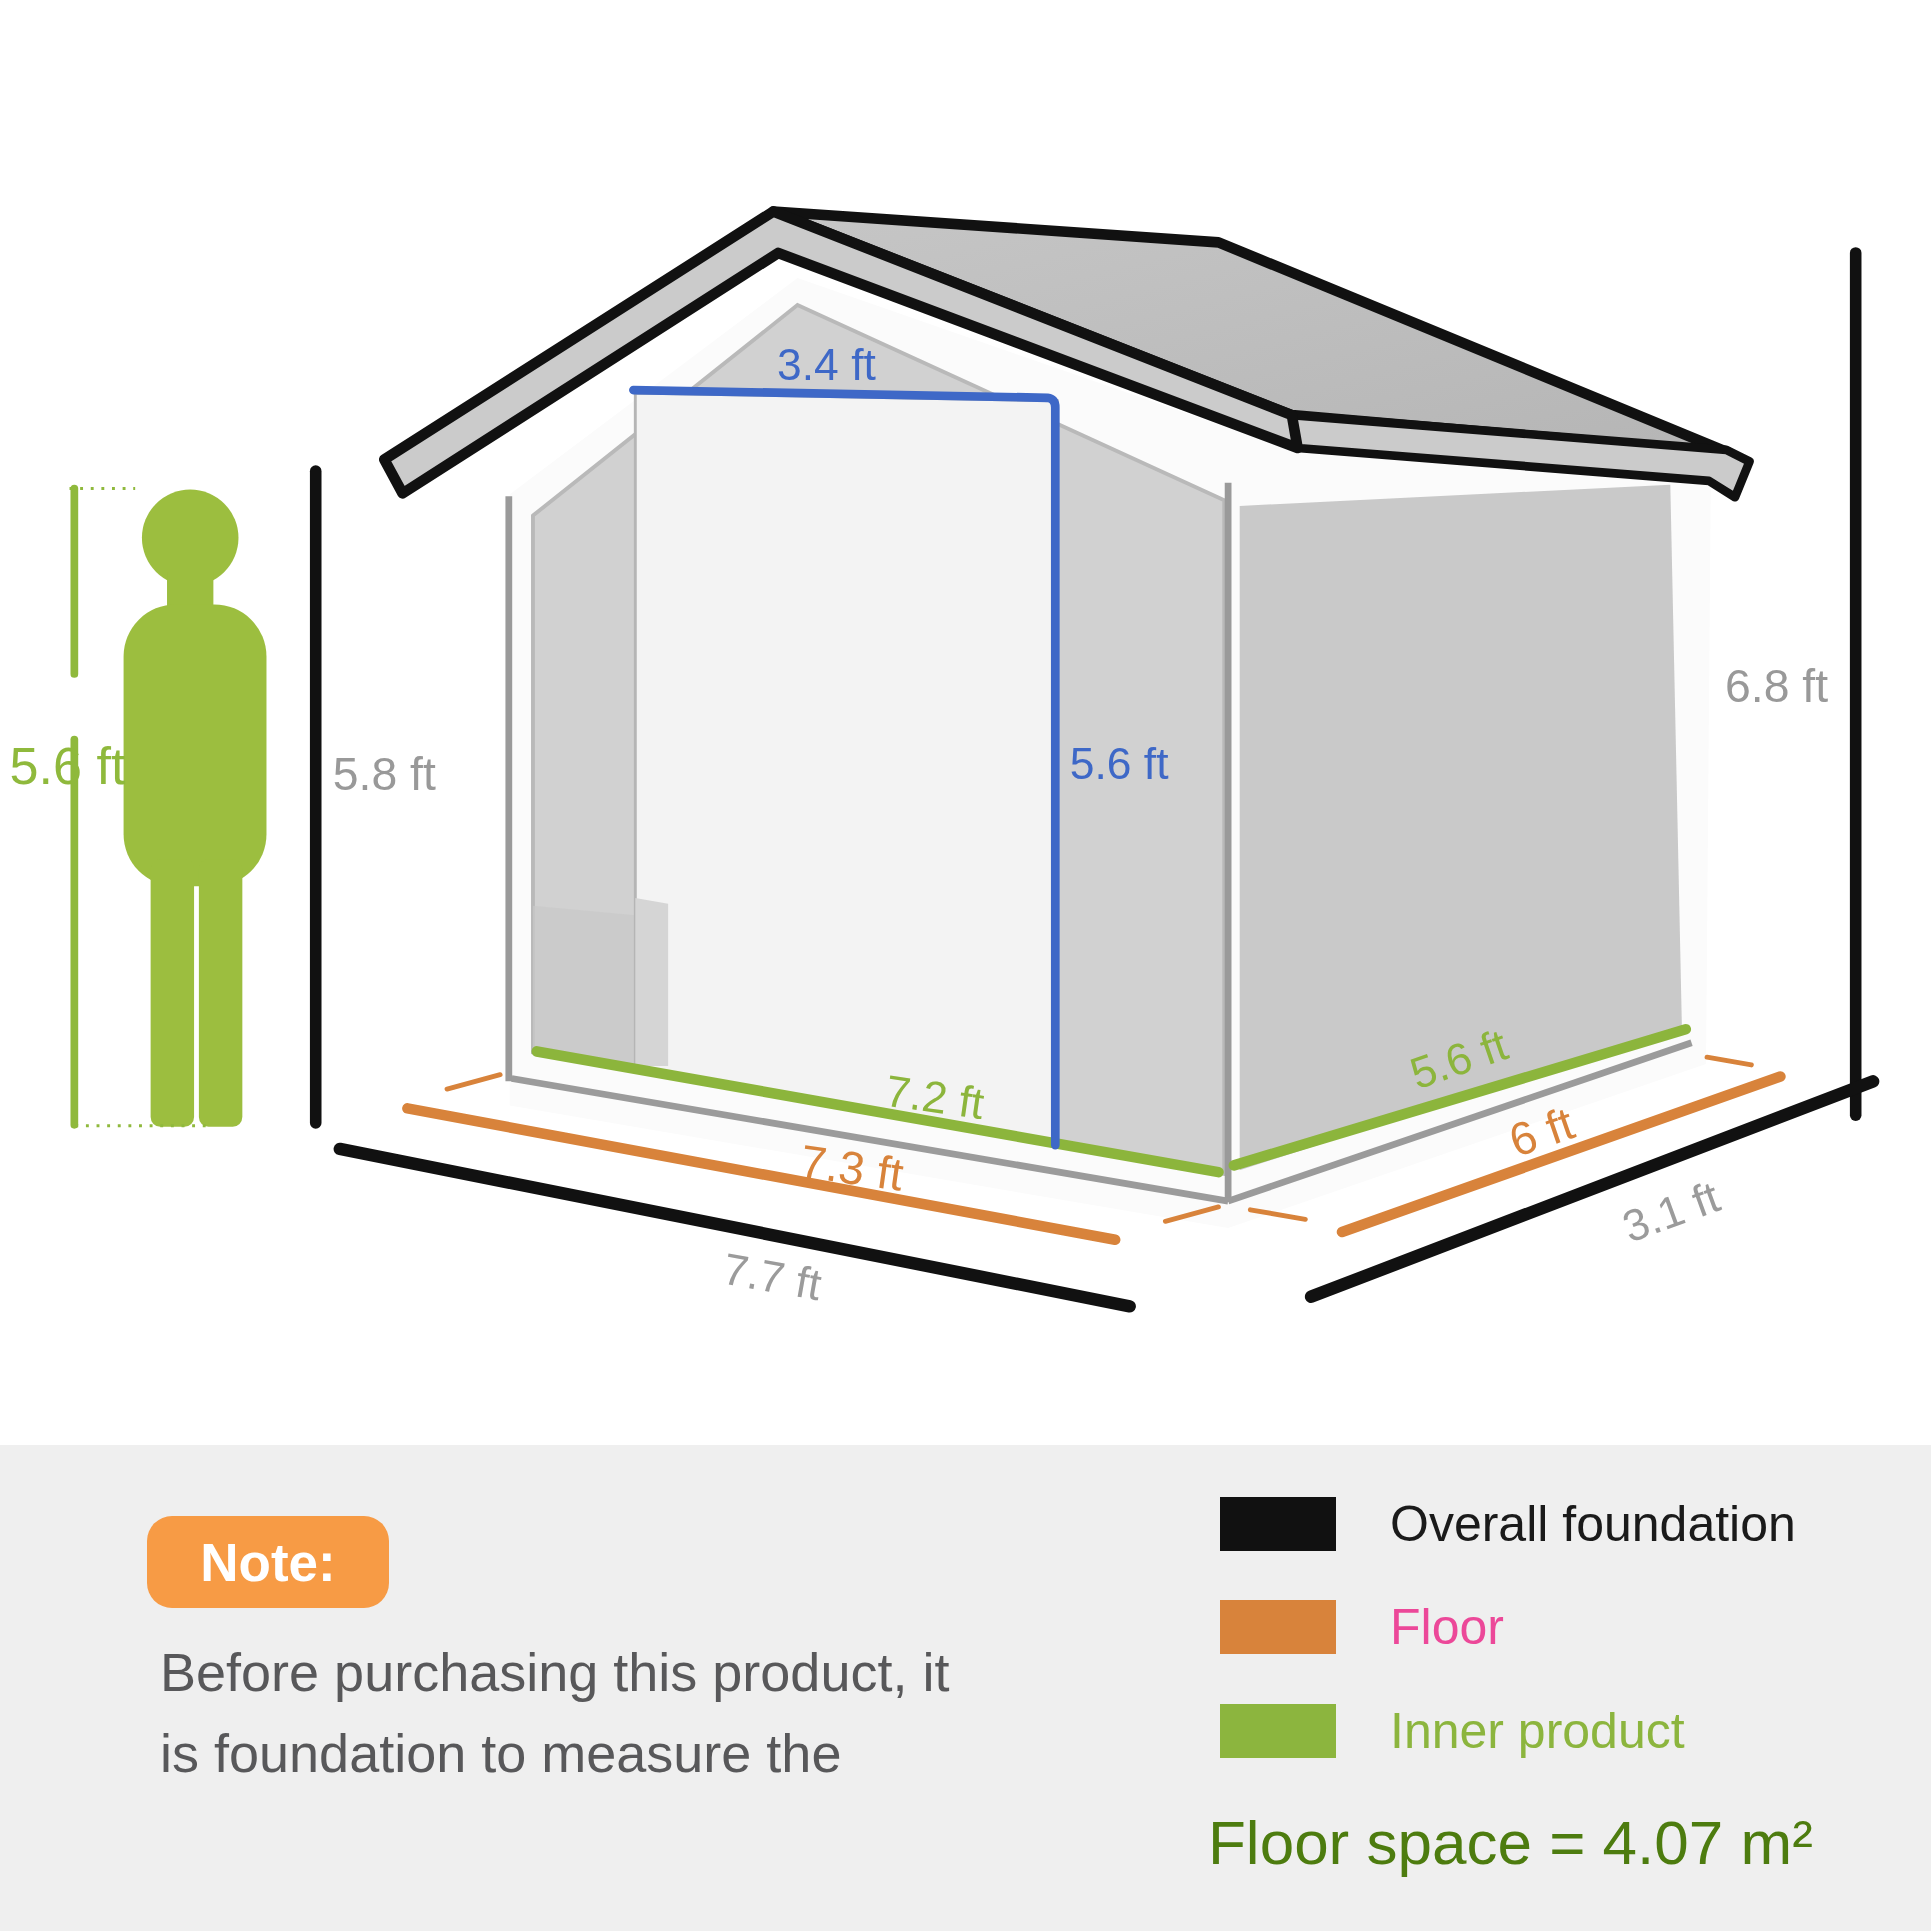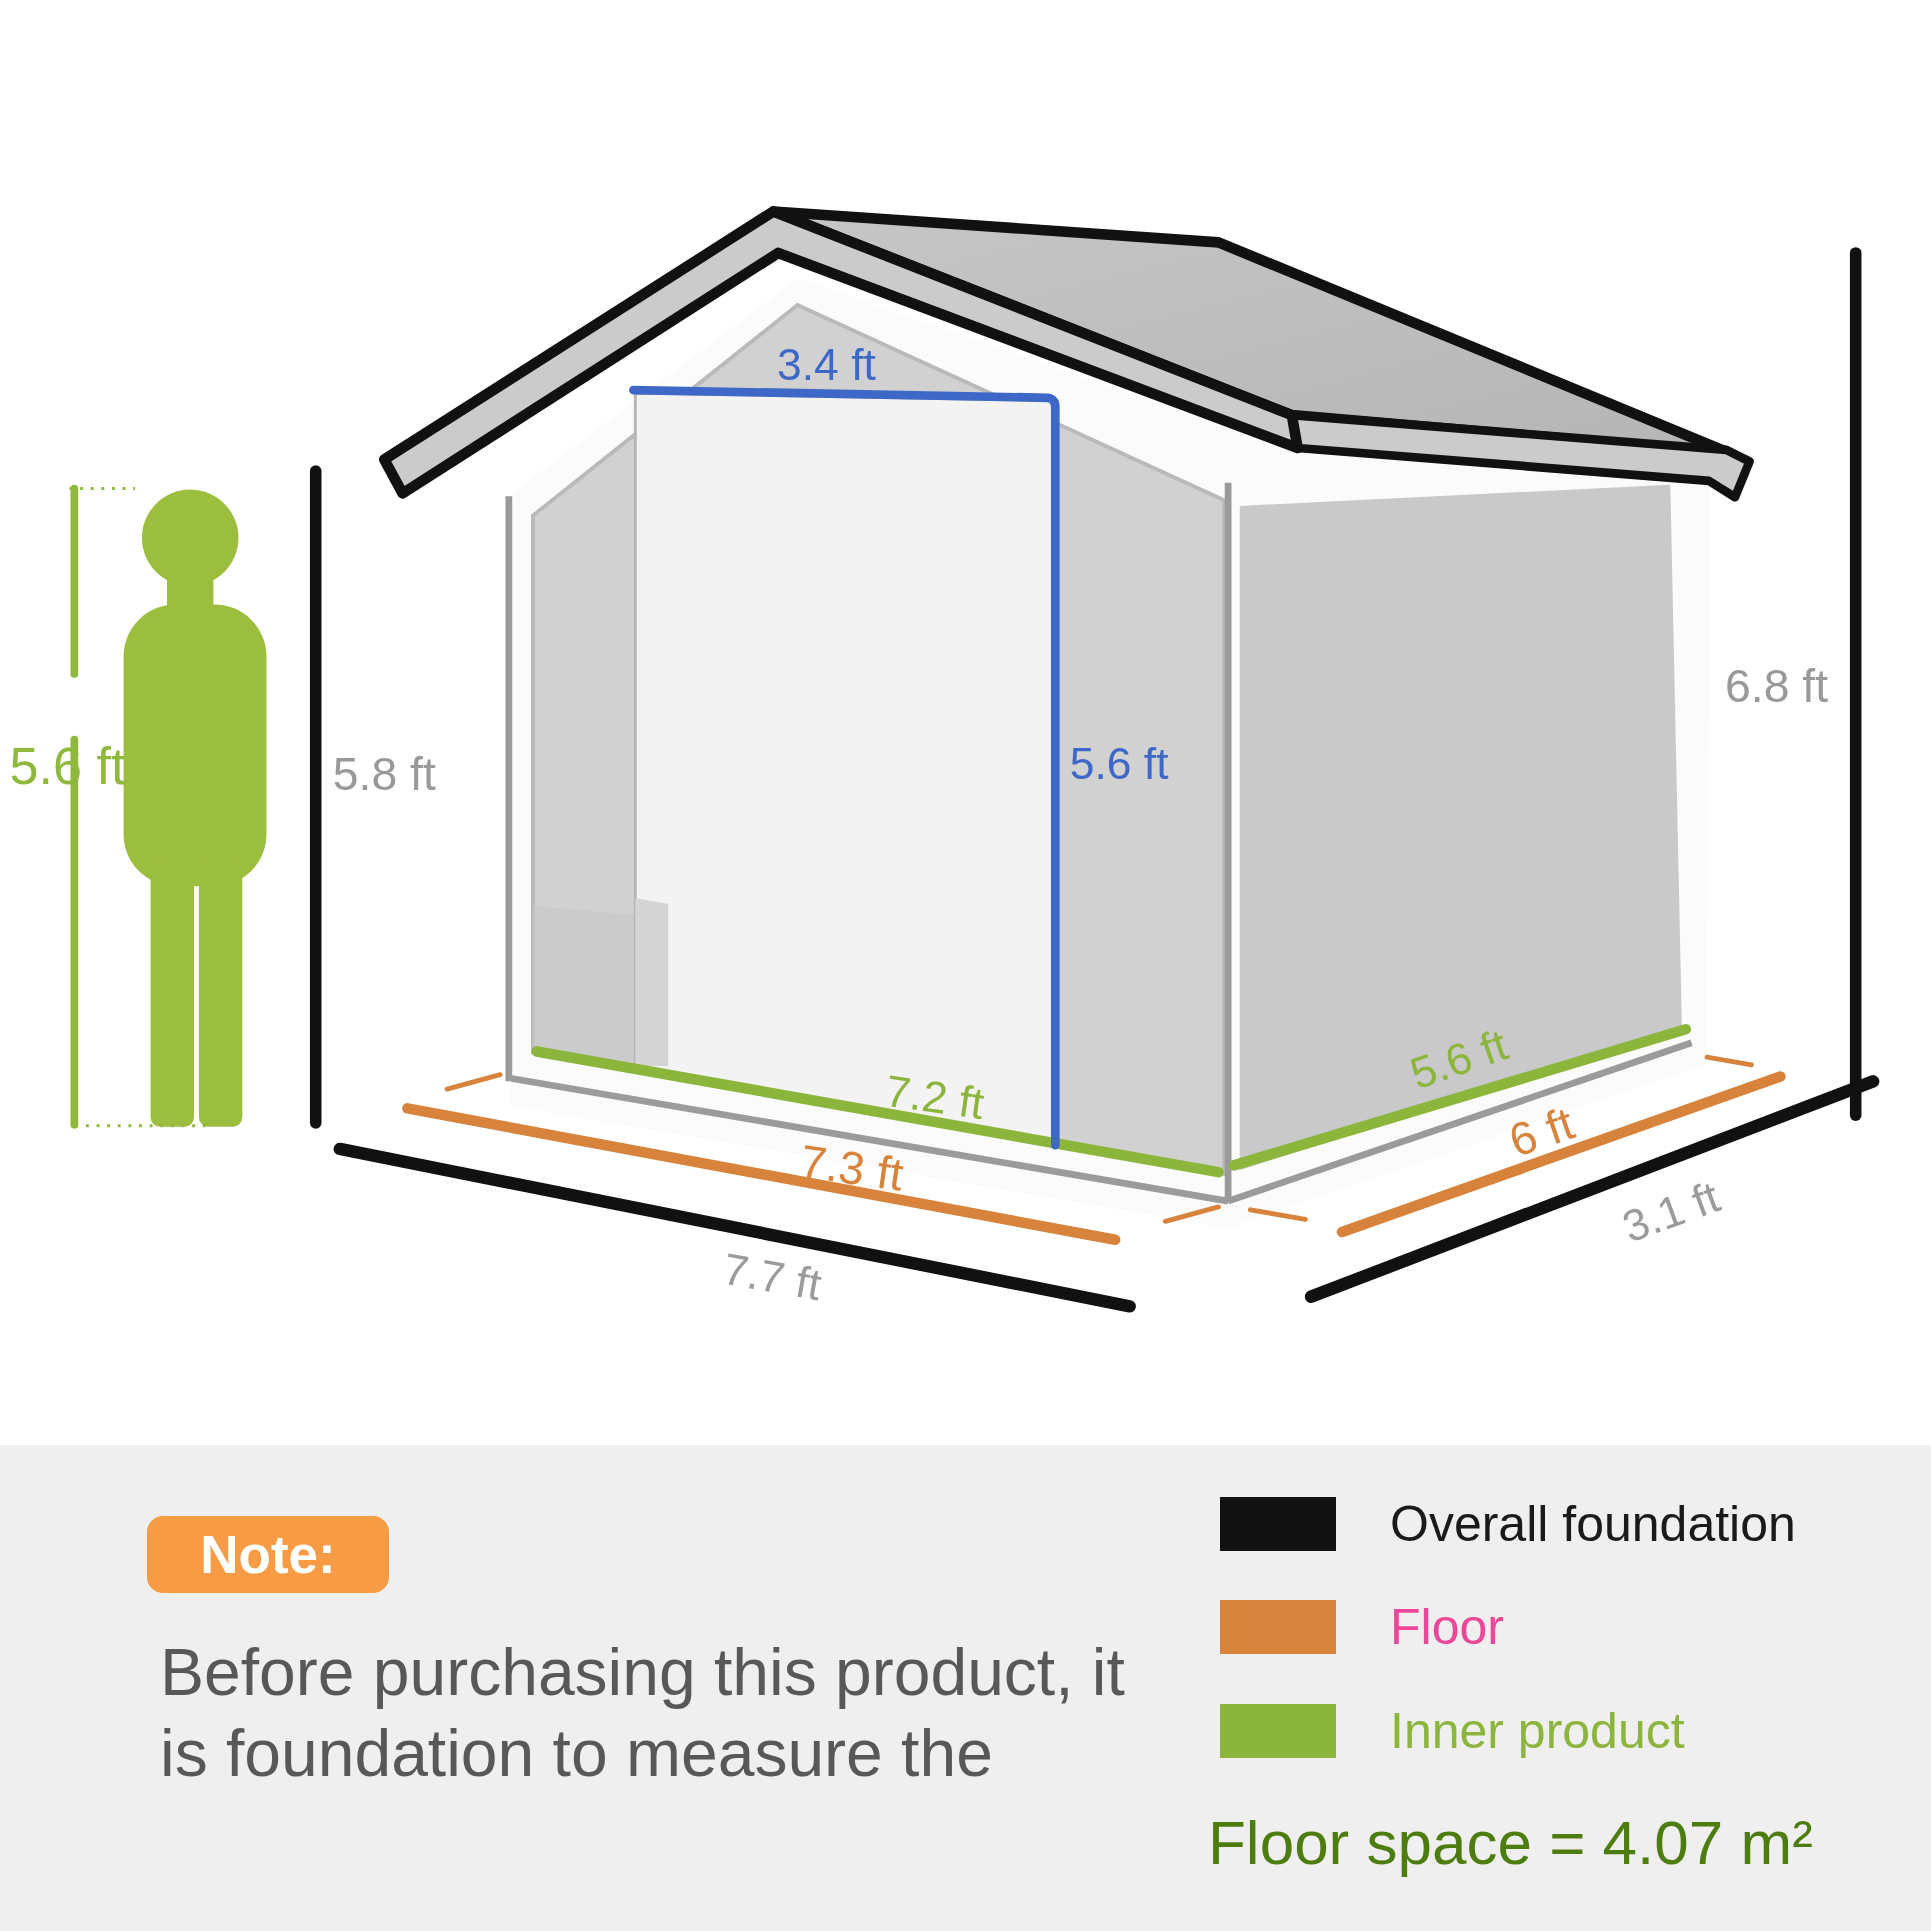--- a/index.html
+++ b/index.html
@@ -10,24 +10,24 @@
   svg text{font-family:"Liberation Sans",sans-serif}
   .t-gray  {fill:#999999;font-size:48px}
   .t-grayL {fill:#9b9b9b;font-size:46px}
   .t-green {fill:#8CB53C;font-size:46px}
   .t-person{fill:#8FB93C;font-size:54px}
   .t-orange{fill:#D8833B;font-size:48px}
   .t-blue  {fill:#3E68C7;font-size:46px}
 
   .bottom-panel{position:absolute;left:0;top:1445px;width:1931px;height:486px;background:#EFEFEF}
 
-  .note-badge{position:absolute;left:147px;top:1516px;width:242px;height:77px;background:#F79B45;
-    border-radius:16px;display:flex;align-items:center;justify-content:center}
+  .note-badge{position:absolute;left:147px;top:1516px;width:242px;height:92px;background:#F79B45;
+    border-radius:25px;display:flex;align-items:center;justify-content:center}
   .note-badge span{color:#ffffff;font-weight:bold;font-size:53px}
-  .note-body{position:absolute;left:160px;top:1632px;font-size:66px;line-height:81px;color:#58585A}
+  .note-body{position:absolute;left:160px;top:1632px;font-size:54px;line-height:81px;color:#58585A}
 
   .legend-row{position:absolute;left:1220px;height:54px;display:flex;align-items:center}
   .legend-swatch{width:116px;height:54px;flex:none}
   .legend-label{margin-left:54px;font-size:50px;white-space:nowrap}
   .lr-1{top:1497px}.lr-2{top:1600px}.lr-3{top:1704px}
   .ll-1{color:#1a1a1a}.ll-2{color:#ec4899}.ll-3{color:#8CB53E}
   .floorspace{position:absolute;left:1208px;top:1807px;font-size:62px;color:#4d7c0f;white-space:nowrap}
 </style>
 </head>
 <body>

